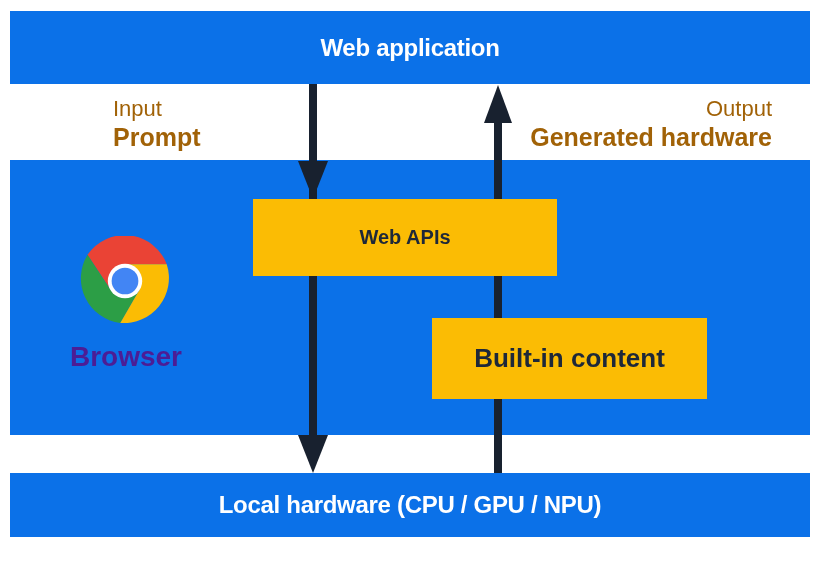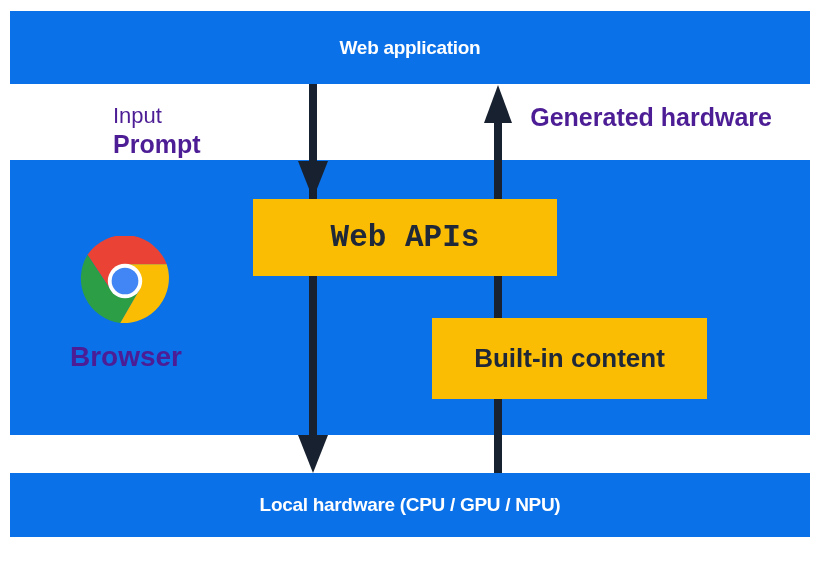--- a/index.html
+++ b/index.html
@@ -18,26 +18,26 @@
     background: #0b71e8;
     display: flex;
     align-items: center;
     justify-content: center;
   }
   .band-top    { top: 11px;  height: 73px; }
   .band-middle { top: 160px; height: 275px; }
   .band-bottom { top: 473px; height: 64px; }
   .band-title {
     color: #ffffff;
-    font-size: 19px;
+    font-size: 24px;
     font-weight: bold;
     letter-spacing: -0.3px;
   }
   
-  .flow-label { position: absolute; top: 102px; color: #4c1d95; }
+  .flow-label { position: absolute; top: 95px; color: #a16207; }
   .flow-label .line1 { font-size: 22px; line-height: 27px; }
   .flow-label .line2 { font-size: 25px; line-height: 30px; font-weight: bold; }
   .flow-left  { left: 113px; text-align: left; }
   .flow-right { right: 48px; text-align: right; }
   
   .shaft { position: absolute; width: 8px; background: #18212f; z-index: 1; }
   .shaft-down { left: 309px; top: 84px;  height: 351px; }
   .shaft-up   { left: 494px; top: 122px; height: 351px; }
   .head { position: absolute; width: 0; height: 0; }
   .head-down { border-left: 15px solid transparent; border-right: 15px solid transparent; border-top: 38px solid #18212f; }
@@ -51,21 +51,21 @@
     background: #fbbc04;
     z-index: 2;
     display: flex;
     flex-direction: column;
     align-items: center;
     justify-content: center;
     color: #1e2839;
     font-weight: bold;
     text-align: center;
   }
-  .ybox-webapis { left: 253px; top: 199px; width: 304px; height: 77px; font-size: 31px; font-family: Liberation Mono, monospace; }
+  .ybox-webapis { left: 253px; top: 199px; width: 304px; height: 77px; font-size: 20px; }
   .ybox-builtin { left: 432px; top: 318px; width: 275px; height: 81px; font-size: 26px; line-height: 33px; }
   
   .chrome-logo { position: absolute; left: 80px; top: 236px; width: 90px; height: 90px; z-index: 2; }
   .browser-label {
     position: absolute;
     left: 68px; top: 341px; width: 116px;
     text-align: center;
     color: #4c1d95;
     font-size: 28px;
     font-weight: bold;
@@ -79,20 +79,21 @@
 
   <div class="band band-top">
     <div class="band-title">Web application</div>
   </div>
 
   <div class="flow-label flow-left">
     <div class="line1">Input</div>
     <div class="line2">Prompt</div>
   </div>
   <div class="flow-label flow-right">
+    <div class="line1">Output</div>
     <div class="line2">Generated hardware</div>
   </div>
 
   <div class="band band-middle"></div>
 
   <div class="band band-bottom">
     <div class="band-title">Local hardware (CPU / GPU / NPU)</div>
   </div>
 
   <div class="shaft shaft-down"></div>

